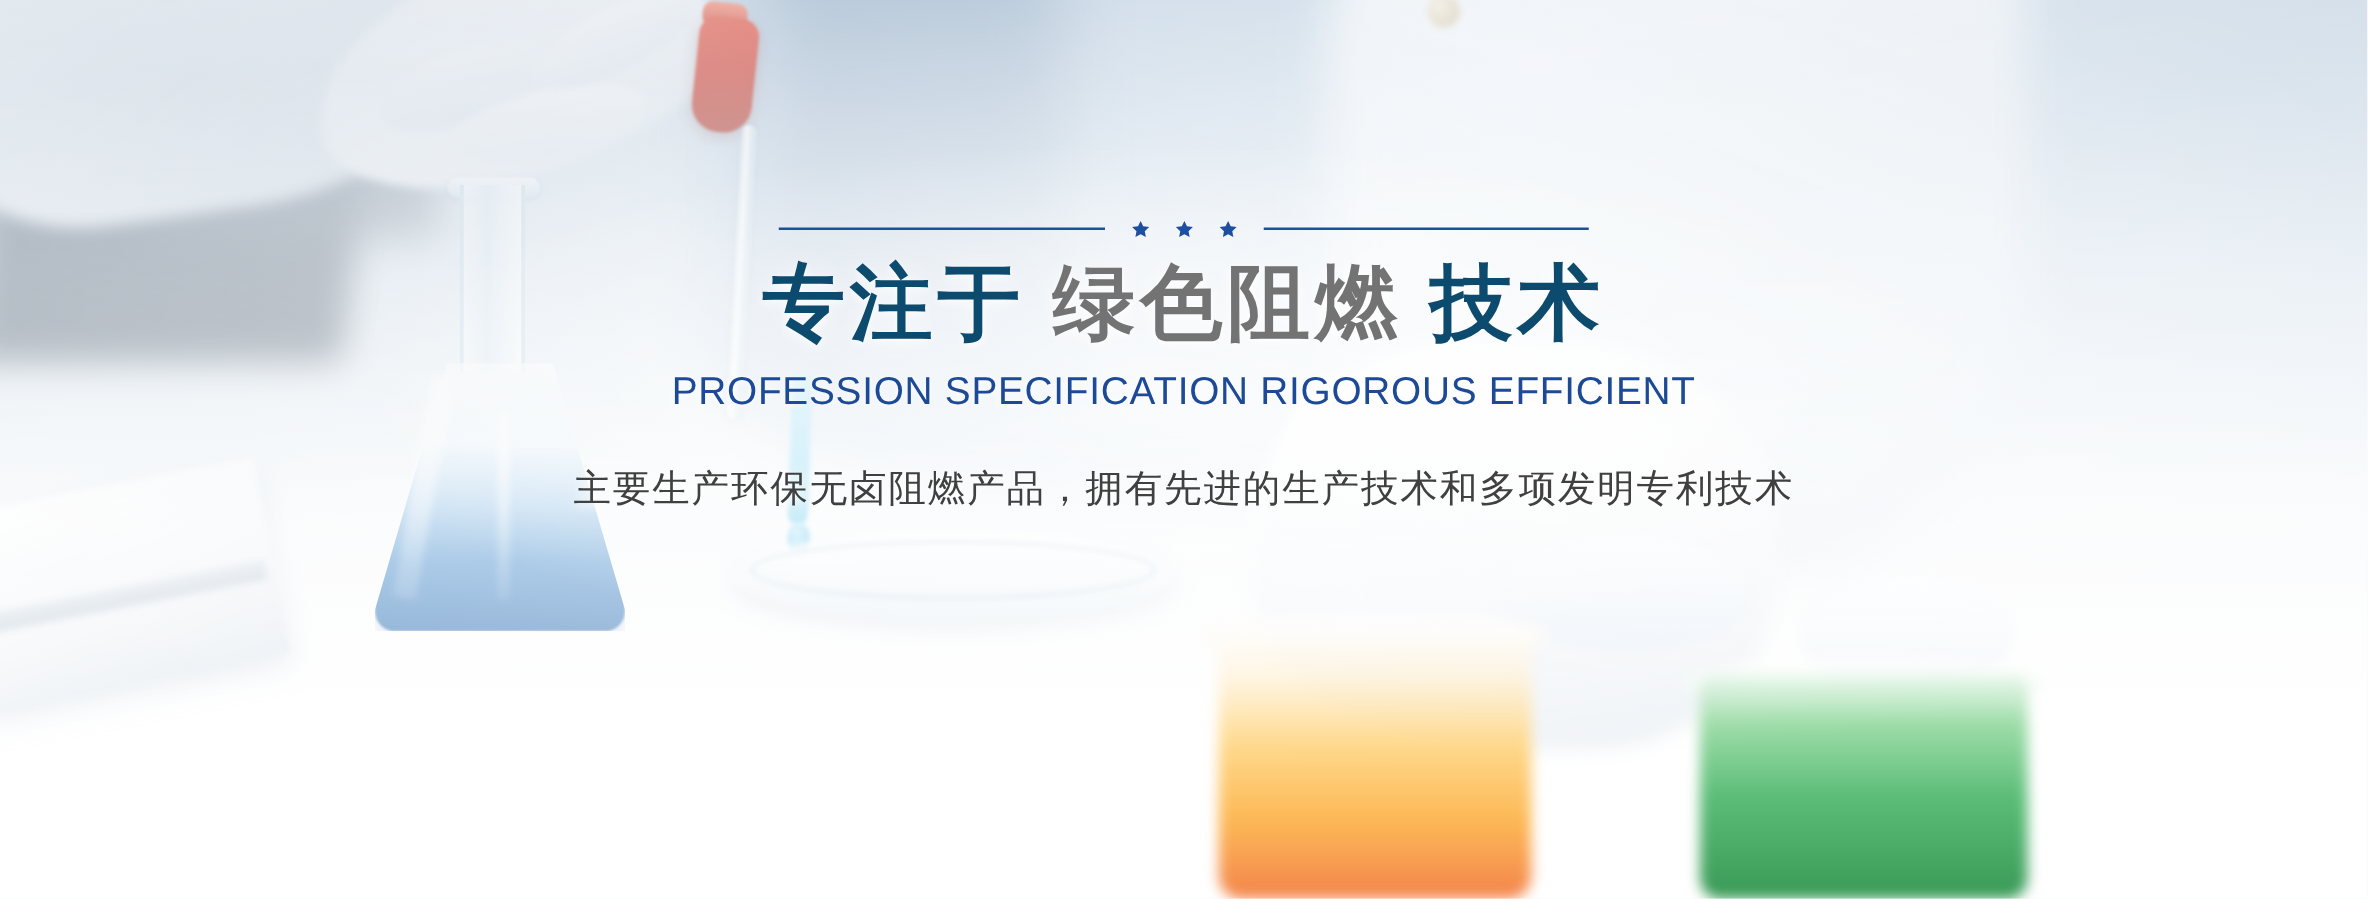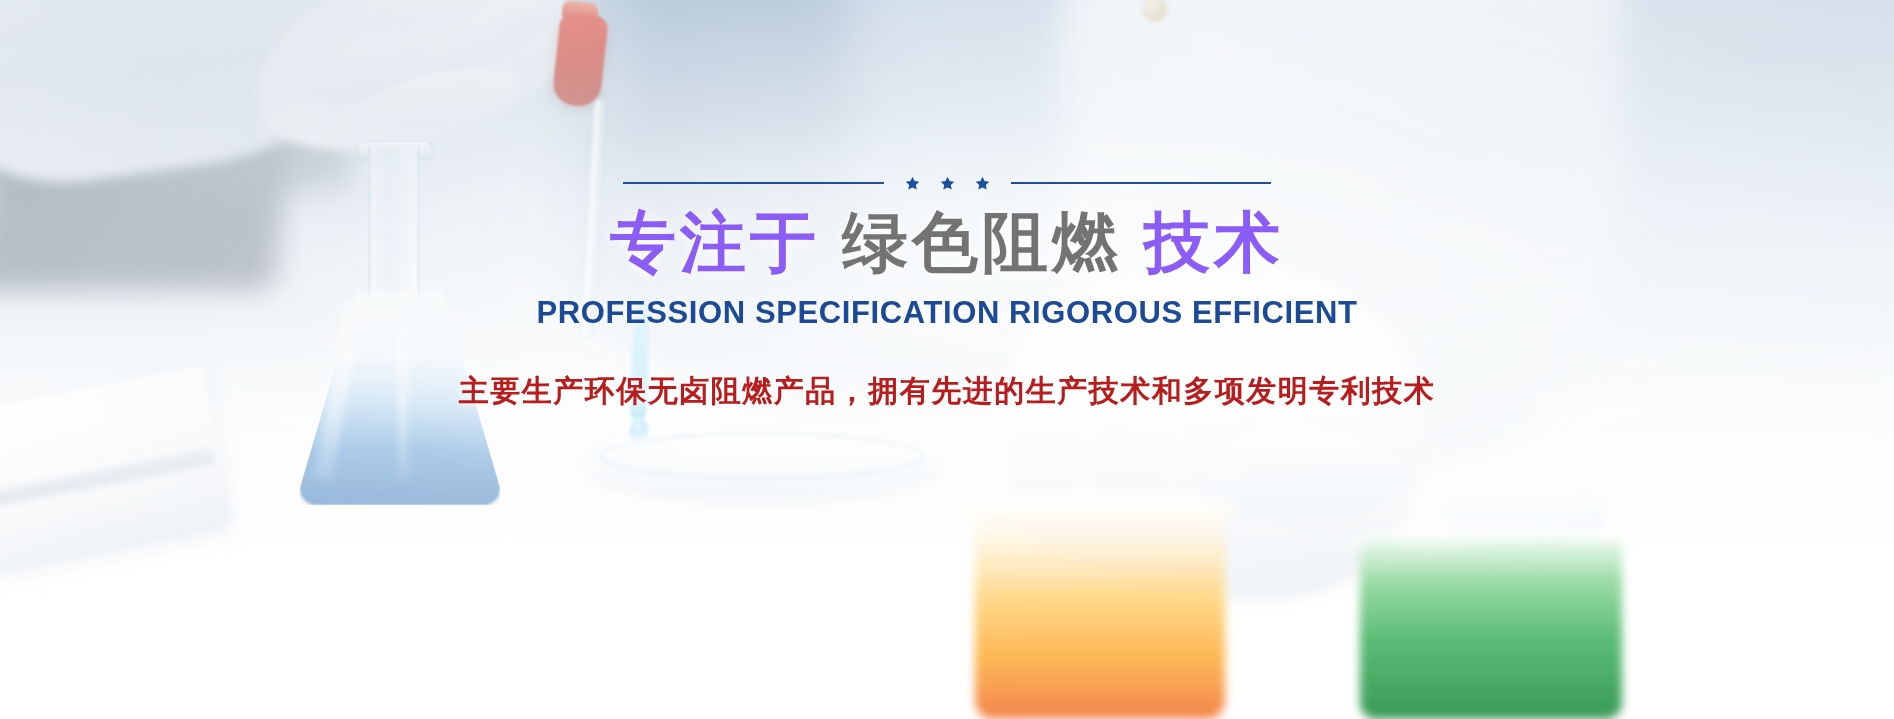--- a/index.html
+++ b/index.html
@@ -304,42 +304,42 @@
 
   
   .headline{
     font-size:66px;
     font-weight:700;
     letter-spacing:4px;
     line-height:1.06;
     white-space:nowrap;
     text-shadow:0 2px 8px rgba(255,255,255,.75), 0 0 22px rgba(255,255,255,.55);
   }
-  .hl-blue{ color:#8b5cf6; }
+  .hl-blue{ color:#0c4a6e; }
   .hl-green{ color:#737373; }
   .hl-gap{ display:inline-block; width:22px; }
 
   
   .subline{
     margin-top:17px;
     font-size:31px;
-    font-weight:700;
+    font-weight:400;
     letter-spacing:.6px;
     color:#1d4a96;
     white-space:nowrap;
     text-shadow:0 1px 6px rgba(255,255,255,.8);
   }
 
   
   .tagline{
     margin-top:40px;
     font-size:30px;
-    font-weight:700;
+    font-weight:400;
     letter-spacing:1.5px;
-    color:#b91c1c;
+    color:#404040;
     white-space:nowrap;
     text-shadow:0 1px 7px rgba(255,255,255,.9), 0 0 16px rgba(255,255,255,.7);
   }
 </style>
 </head>
 <body>
 
 <div class="banner">
 
   <div class="photo">

